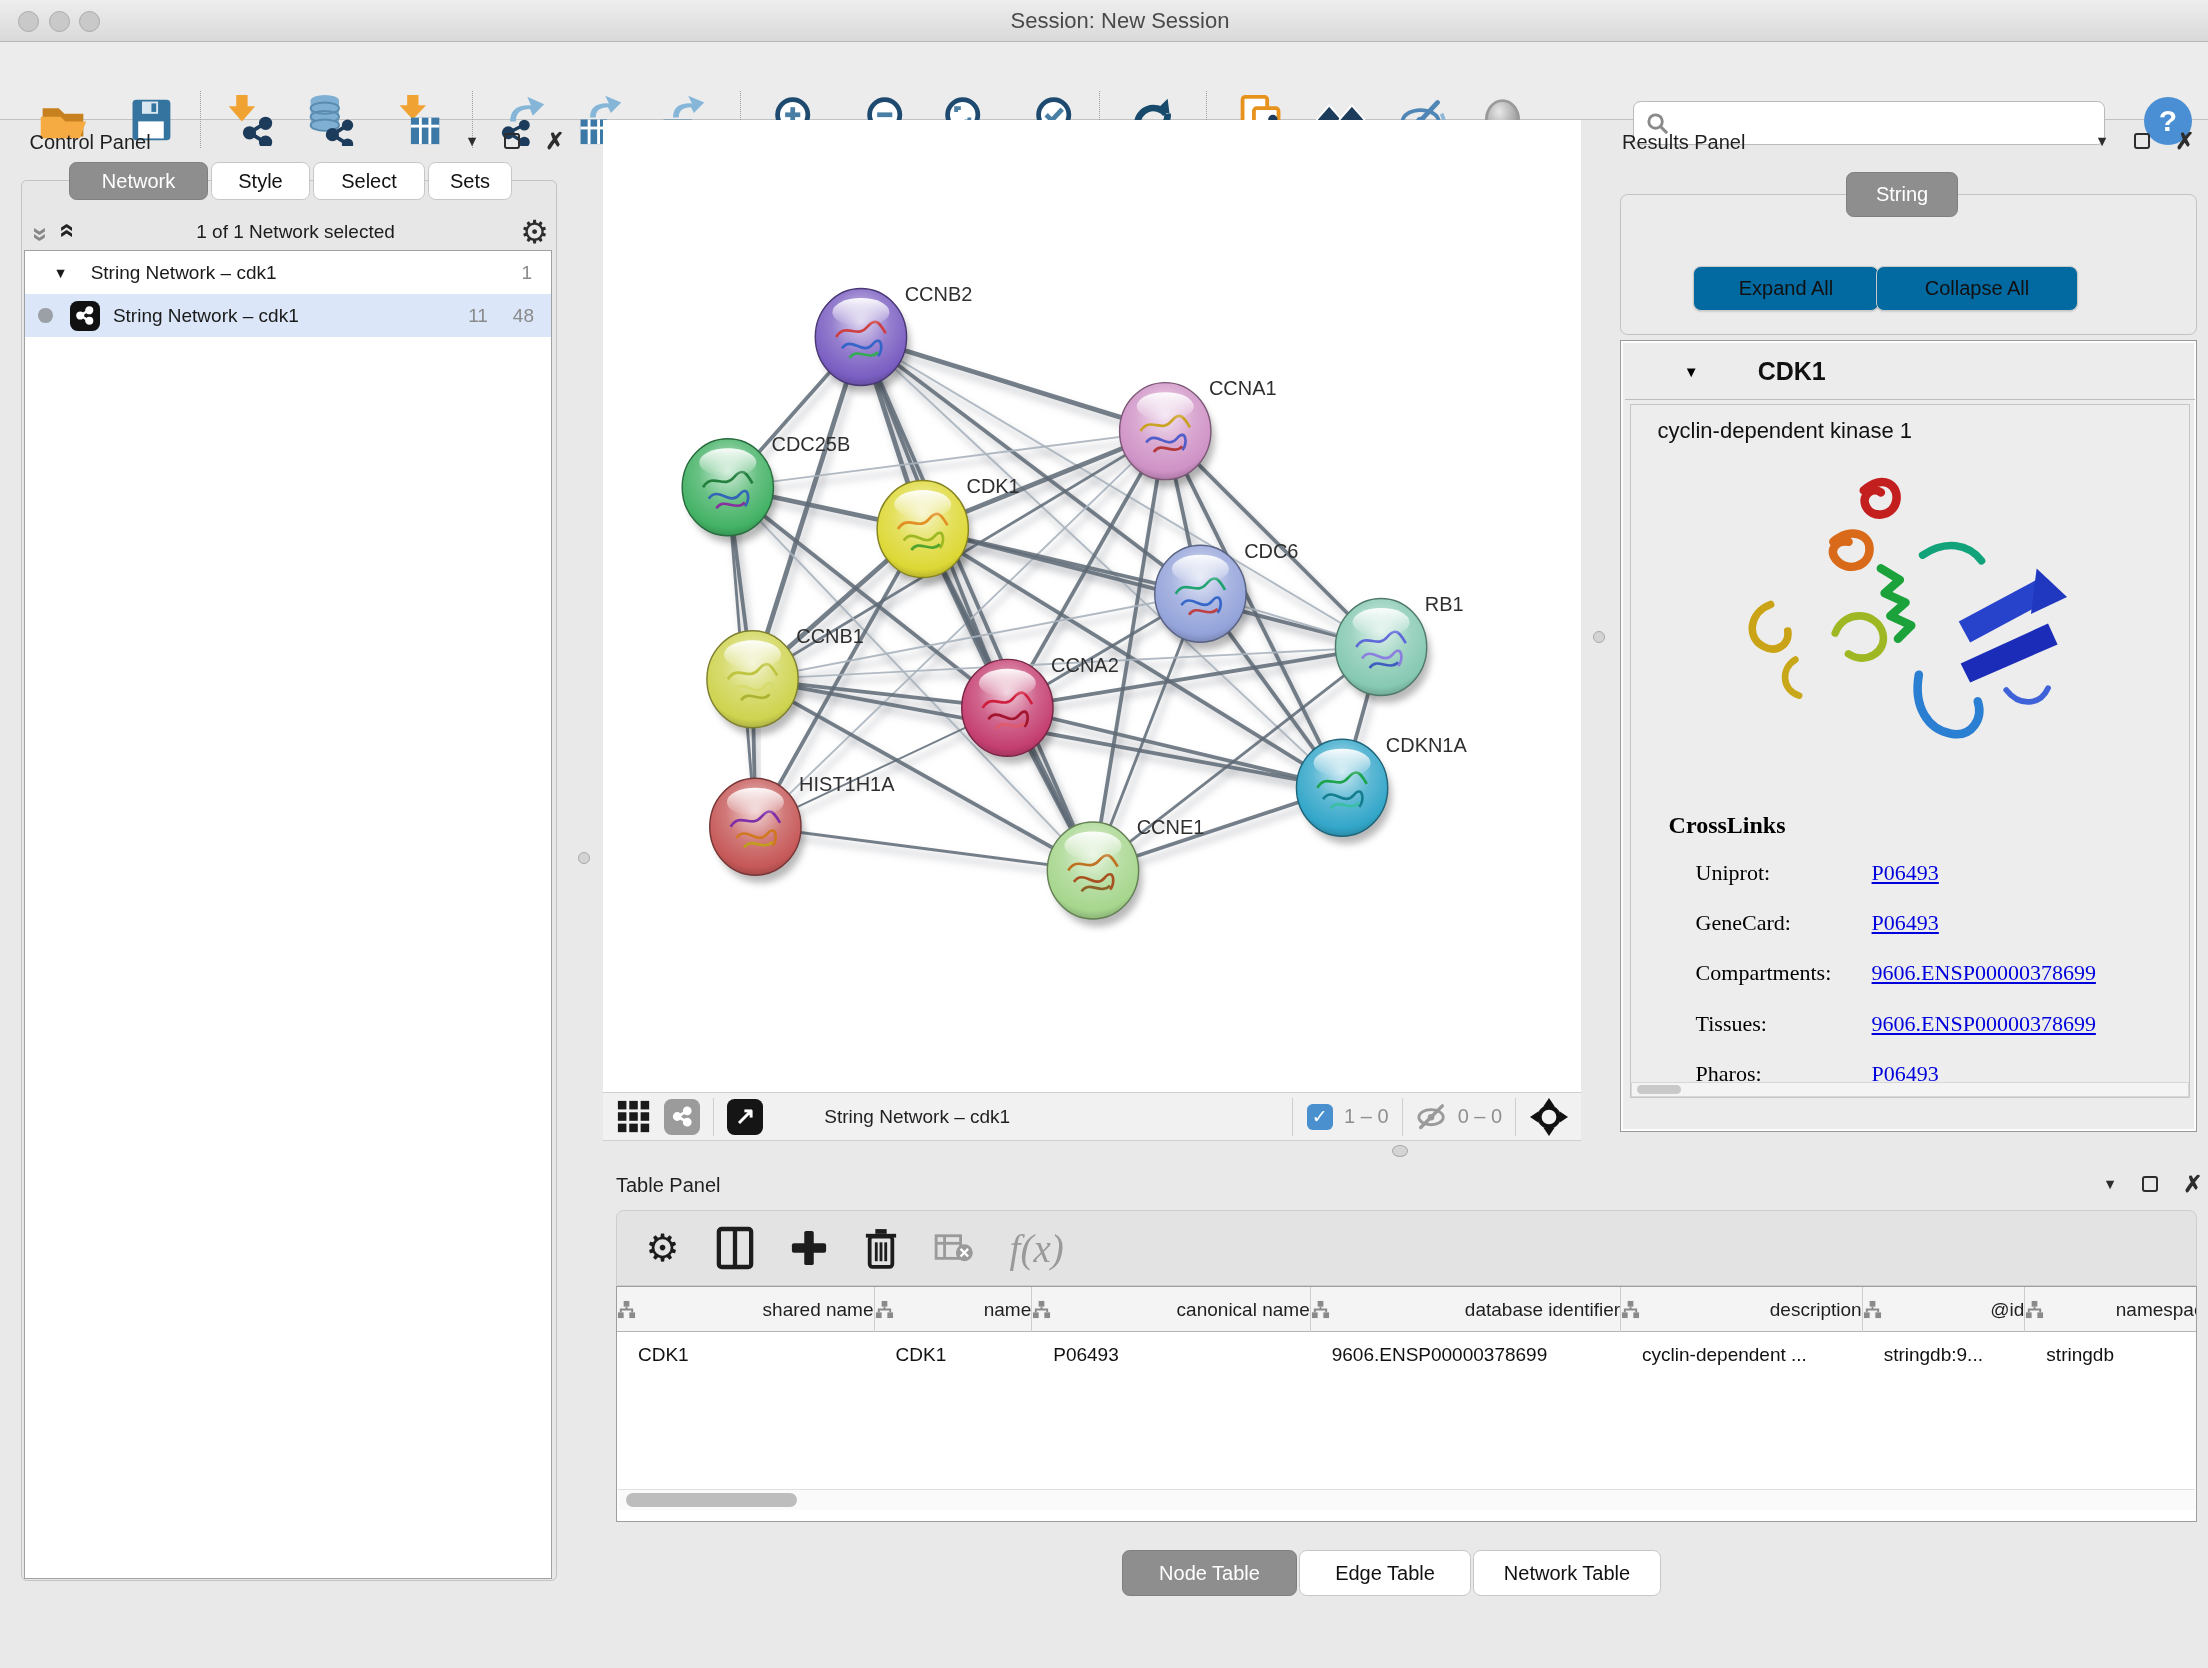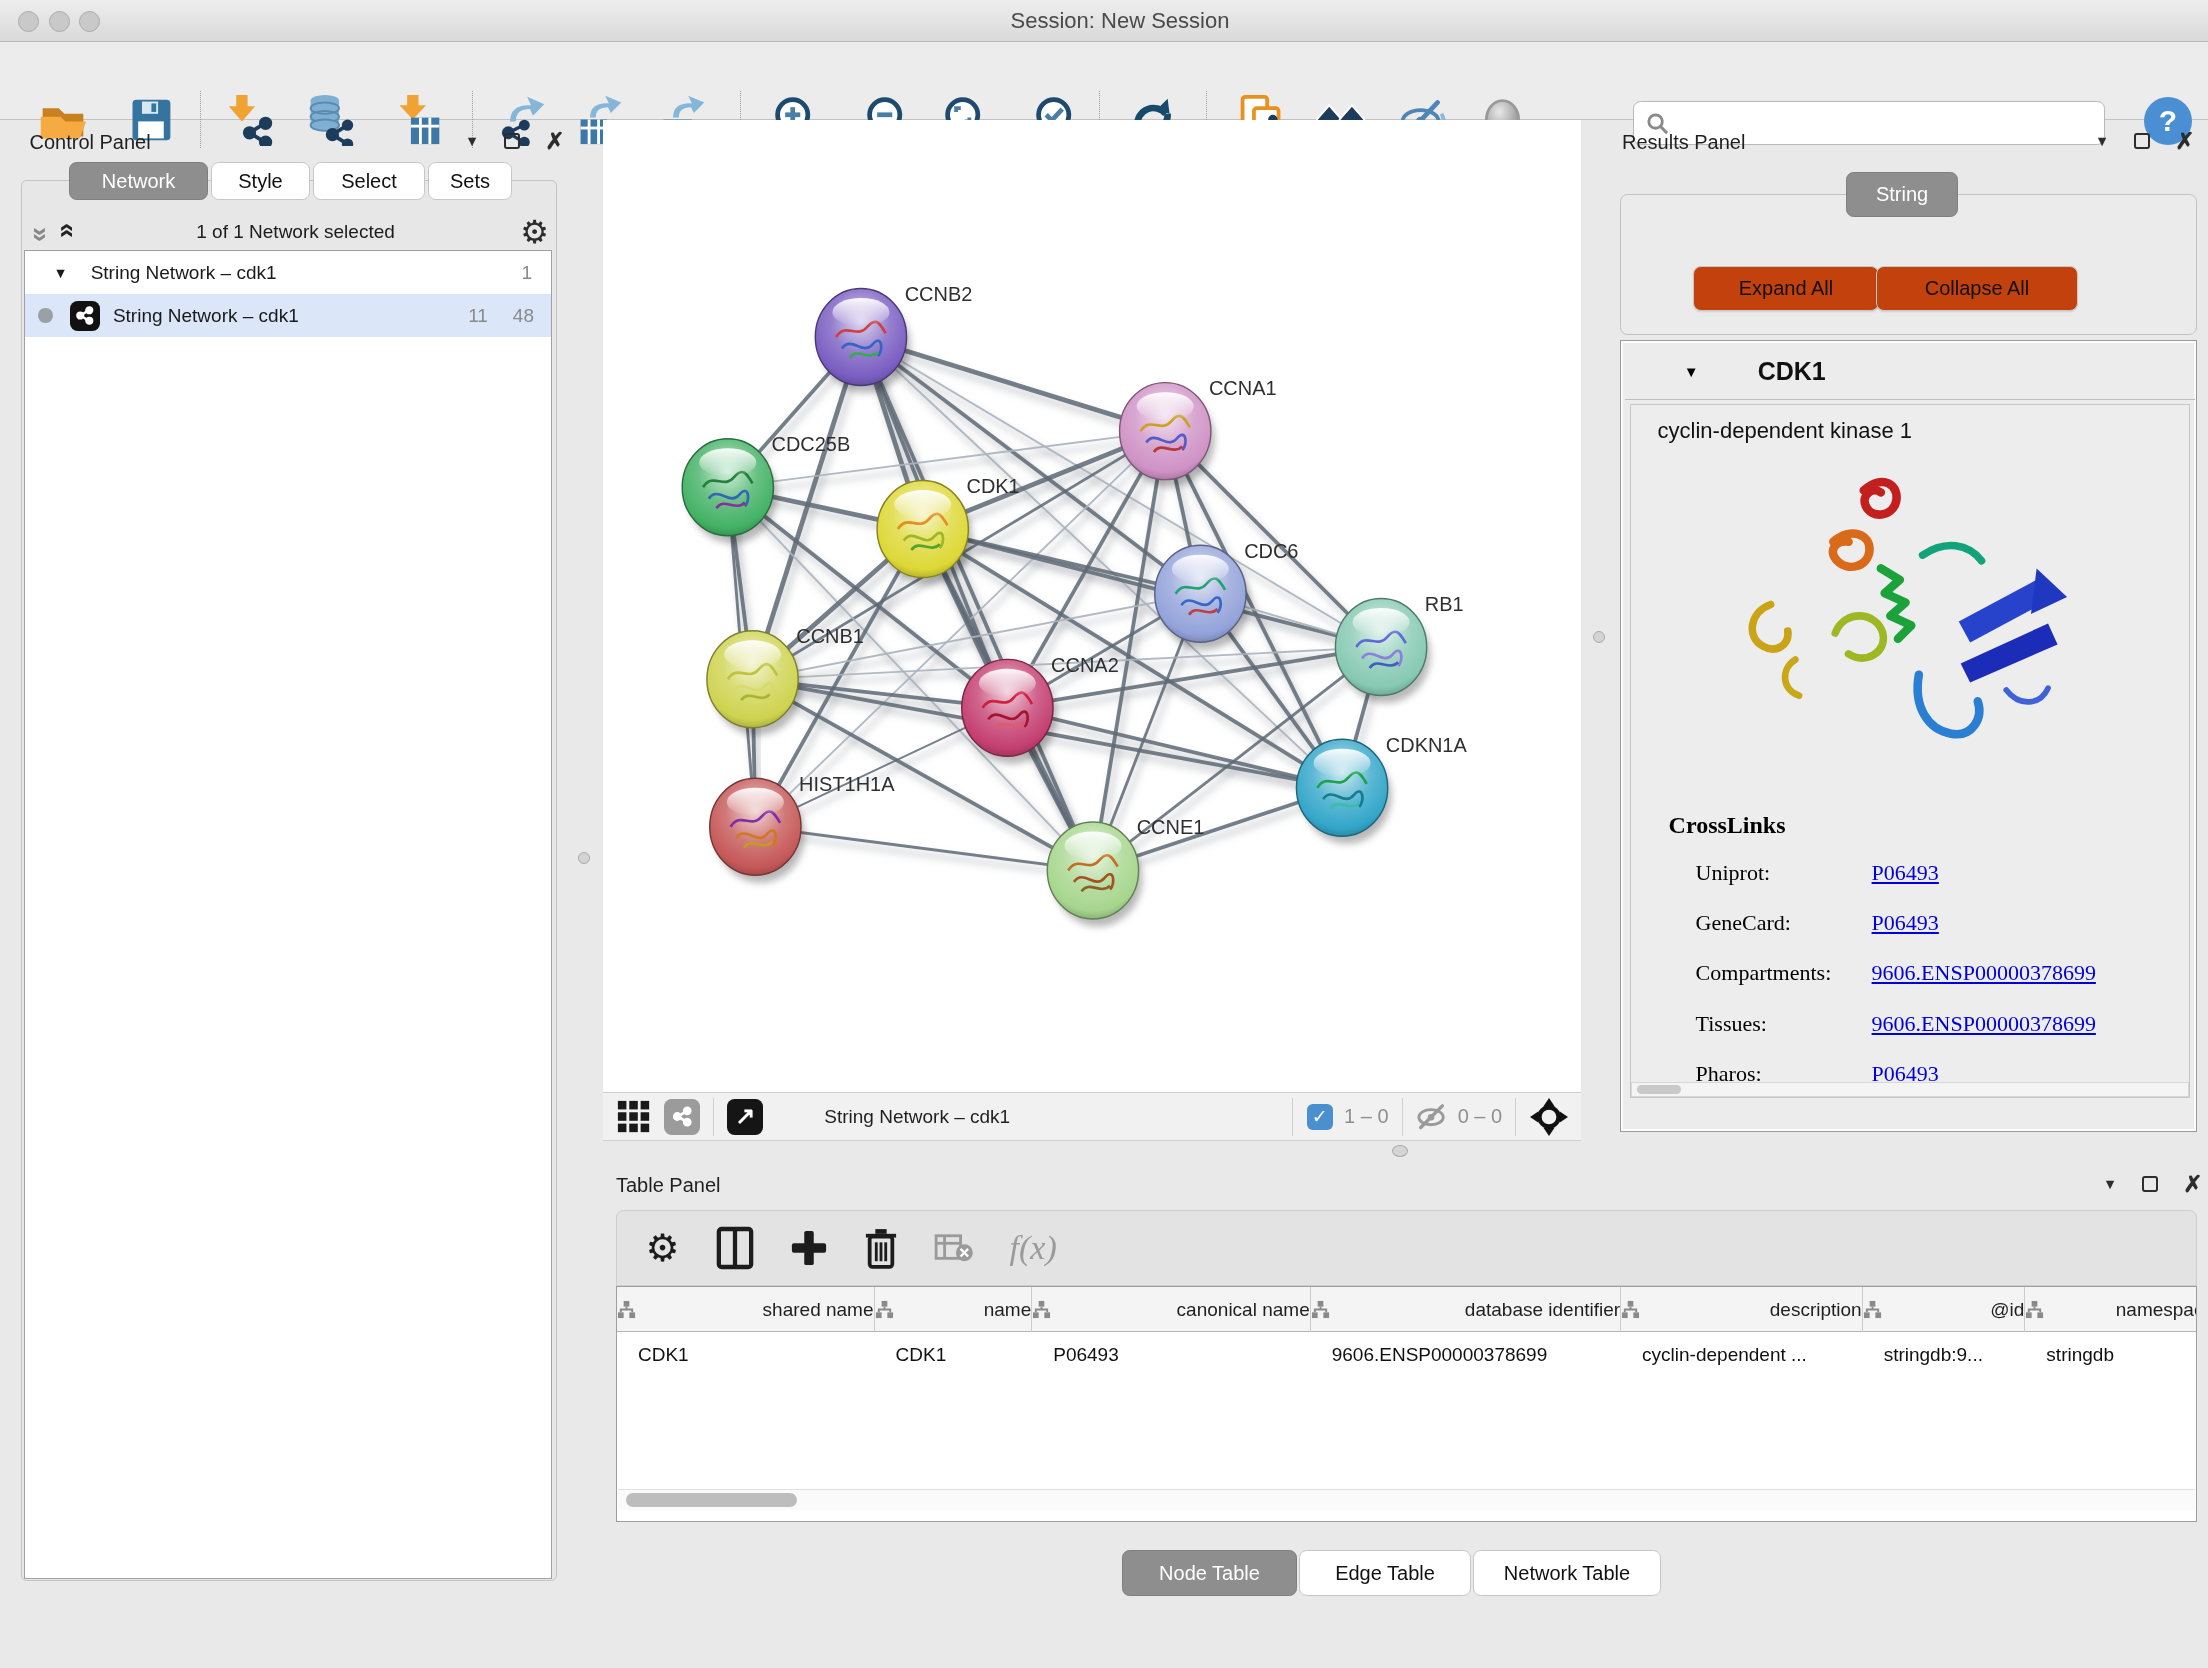--- a/index.html
+++ b/index.html
@@ -58,21 +58,21 @@
   .nt-gray { font-size:20px; color:#8f8f8f; }
   .birdseye { width:36px; height:36px; background:#151515; border-radius:7.6px; color:#ffffff; font-size:24px;
     font-weight:bold; text-align:center; line-height:34px; }
   .checkbox { width:26px; height:26px; background:#4a90cf; border-radius:5.7px; color:#ffffff; font-size:19px;
     text-align:center; line-height:26px; }
   .handle-dot { position:absolute; background:#d4d4d4; border:1px solid #a9a9a9; border-radius:50%; }
 
   
   .rp-groupbox { position:absolute; left:1620px; top:194px; width:577px; height:141px; background:#ebebeb;
     border:1px solid #c2c2c2; border-radius:7.6px; }
-  .rp-btn { position:absolute; top:266px; height:45px; background:#c2410c; border:1px solid #c9c9c9;
+  .rp-btn { position:absolute; top:266px; height:45px; background:#0369a1; border:1px solid #c9c9c9;
     border-radius:8px; font-size:20px; text-align:center; line-height:43px; color:#111111;
     box-shadow:0 1px 1.9px rgba(0,0,0,.12); }
   .rp-content { position:absolute; left:1620px; top:340px; width:577px; height:792px; background:#ececec;
     border:1px solid #9a9a9a; box-shadow:inset 0 0 0 1.9px #fdfdfd; }
   .rp-header { position:absolute; left:3.8px; top:3.8px; width:570px; height:55px; border-bottom:1px solid #bdbdbd;
     display:flex; align-items:center; }
   .rp-desc-box { position:absolute; left:8.6px; top:63px; width:560px; height:694px; background:#ededed;
     border:1px solid #c6c6c6; }
   .serif { font-family:"Liberation Serif", serif; }
   .xlink-row { position:absolute; font-size:22px; }
@@ -86,21 +86,21 @@
   .tp-table { position:absolute; left:616px; top:1286px; width:1581px; height:236px; background:#ffffff;
     border:1px solid #9e9e9e; overflow:hidden; }
   .th-row { position:absolute; left:0; top:0; width:1598px; height:45px; background:#f4f4f4; border-bottom:1.9px solid #b5b5b5; display:flex; }
   .th-cell { height:45px; display:flex; align-items:center; justify-content:space-between; gap:9.5px;
     border-right:1px solid #cccccc; font-size:19px; color:#1f1f1f; overflow:hidden; white-space:nowrap; }
   .td-row { position:absolute; left:0; top:47px; width:1598px; height:42px; display:flex; }
   .td-cell { height:42px; display:flex; align-items:center; padding-left:21px; font-size:19px; color:#111111;
     overflow:hidden; white-space:nowrap; }
   .h-scroll { position:absolute; left:1px; top:202px; width:1577px; height:21px; background:#fafafa; border-top:1px solid #e0e0e0; }
   .h-scroll .thumb { position:absolute; left:7.6px; top:2.9px; width:171px; height:14.3px; background:#bdbdbd; border-radius:7.6px; }
-  .fx { font-family:"Liberation Serif", serif; font-style:italic; font-size:34px; color:#9a9a9a; }
+  .fx { font-family:"Liberation Serif", serif; font-style:italic; font-size:39px; color:#9a9a9a; }
 
   
   .statusbar { position:absolute; left:0; top:1605px; width:2208px; height:63px; background:#ececec; border-top:1px solid #c6c6c6; }
   .sb-btn { position:absolute; top:9.5px; height:44px; background:#fbfbfb; border:1px solid #b5b5b5;
     display:flex; align-items:center; justify-content:center; gap:9.5px; }
   .mem-dot { width:17px; height:17px; border-radius:50%; }
   svg { display:block; }
 </style>
 </head>
 <body>

